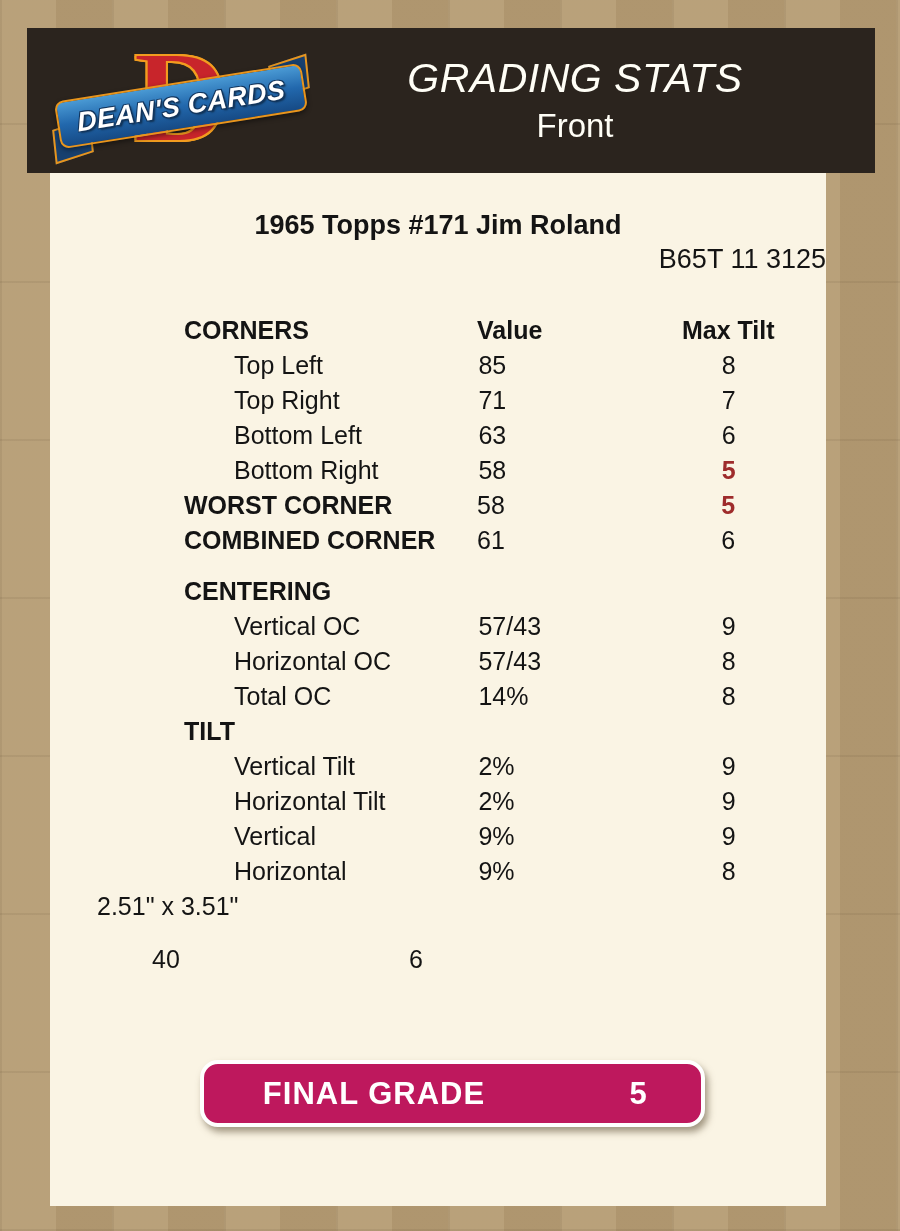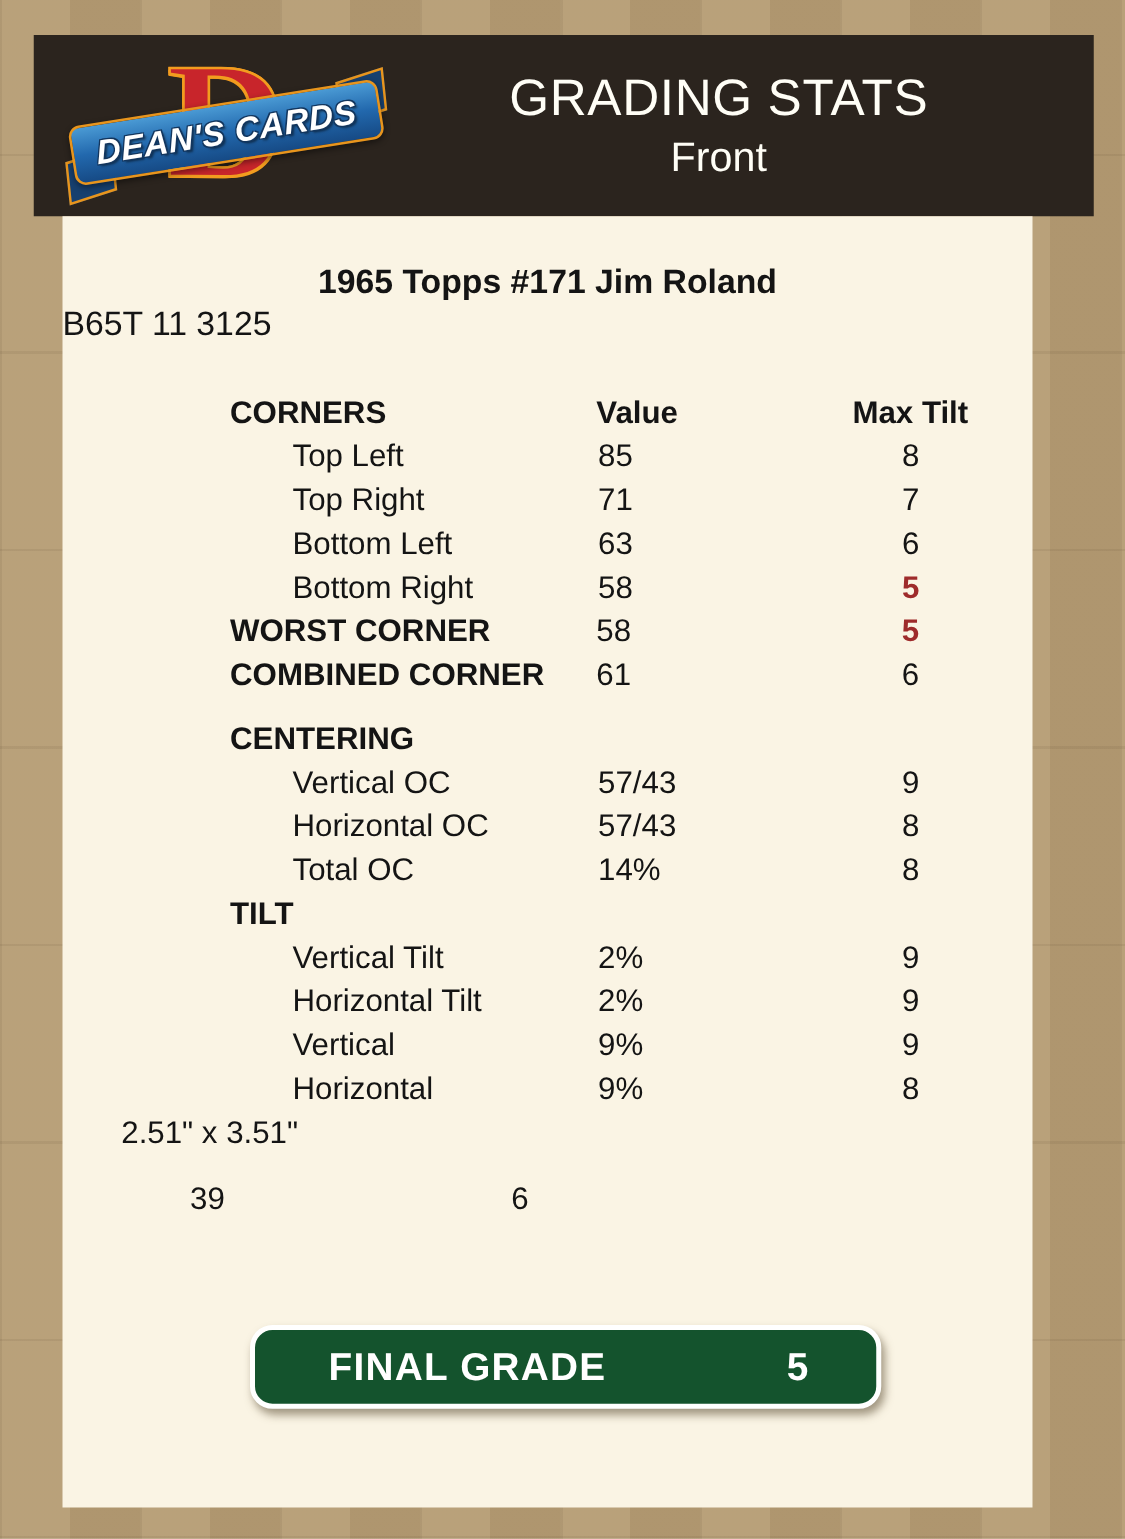--- a/index.html
+++ b/index.html
@@ -17,21 +17,21 @@
   
   .header {
     position: absolute; left: 27px; top: 28px; width: 848px; height: 145px;
     background: #2b241e;
   }
   .header-text {
     position: absolute; left: 248px; top: 0; width: 600px; height: 100%;
     display: flex; flex-direction: column; justify-content: center; align-items: center;
     color: #fffef6;
   }
-  .header-title { font-size: 41px; letter-spacing: 0.5px; line-height: 1.1; }
+  .header-title { font-size: 41px; letter-spacing: 0.5px; line-height: 1.1; font-style: italic; }
   .header-sub   { font-size: 33px; margin-top: 6px; }
 
   
   .logo { position: absolute; left: 28px; top: 4px; width: 252px; height: 138px; }
   .logo-d {
     position: absolute; left: 50%; top: 47%; transform: translate(-50%,-50%);
     font-family: "Liberation Serif", "DejaVu Serif", serif;
     font-weight: bold; font-size: 132px; line-height: 1; color: #c8252b;
     -webkit-text-stroke: 2px #f29c1f;
     text-shadow: 1px 1px 0 #f29c1f, -1px -1px 0 #f29c1f, 1px -1px 0 #f29c1f, -1px 1px 0 #f29c1f;
@@ -55,39 +55,39 @@
     letter-spacing: 0.5px; white-space: nowrap; transform: skewX(-3deg);
     text-shadow: 1px 1px 0 #13365e, -1px -1px 0 #13365e, 1px -1px 0 #13365e, -1px 1px 0 #13365e, 2px 2px 2px rgba(0,0,0,0.5);
   }
 
   
   .panel {
     position: absolute; left: 50px; top: 173px; width: 776px; height: 1033px;
     background: #faf4e4; color: #141414;
   }
   .card-title  { margin-top: 37px; text-align: center; font-size: 27px; font-weight: bold; }
-  .card-serial { margin-top: 3px;  text-align: left; font-size: 27px; }
+  .card-serial { margin-top: 3px;  text-align: right; font-size: 27px; }
 
   
   .gtable { position: absolute; left: 102px; top: 140px; width: 660px; }
   .trow { display: flex; height: 35px; align-items: center; font-size: 25px; }
   .tlabel { width: 308px; margin-left: 32px; }
   .tvalue { width: 176px; }
   .tmax   { width: 176px; text-align: center; }
   .bold   { font-weight: bold; }
   .indent { padding-left: 50px; }
   .red    { color: #9e2b2b; font-weight: bold; }
   .gap16  { height: 16px; }
   .gap18  { height: 18px; }
   .size-value { transform: translateX(-55px); white-space: nowrap; }
 
   
   .final-btn {
     position: absolute; left: 150px; top: 887px; width: 505px; height: 67px;
-    background: #14532d; border: 4px solid #ffffff; border-radius: 18px;
+    background: #be185d; border: 4px solid #ffffff; border-radius: 18px;
     box-shadow: 3px 5px 7px rgba(90,75,50,0.55);
     cursor: default;
   }
   .final-label {
     position: absolute; left: 0; width: 340px; top: 50%; transform: translateY(-50%);
     text-align: center; font-size: 31px; font-weight: bold; color: #ffffff; letter-spacing: 1px;
   }
   .final-grade {
     position: absolute; left: 380px; width: 108px; top: 50%; transform: translateY(-50%);
     text-align: center; font-size: 31px; font-weight: bold; color: #ffffff;
@@ -217,21 +217,21 @@
     </div>
 
     <div class="trow">
       <span class="tvalue size-value">2.51" x 3.51"</span>
       <span class="tmax"></span>
     </div>
 
     <div class="gap18"></div>
 
     <div class="trow">
-      <span class="tvalue">39</span>
+      <span class="tvalue">40</span>
       <span class="tmax">6</span>
     </div>
 
   </div>
 
   <div class="final-btn">
     <span class="final-label">FINAL GRADE</span>
     <span class="final-grade">5</span>
   </div>
 </div>

